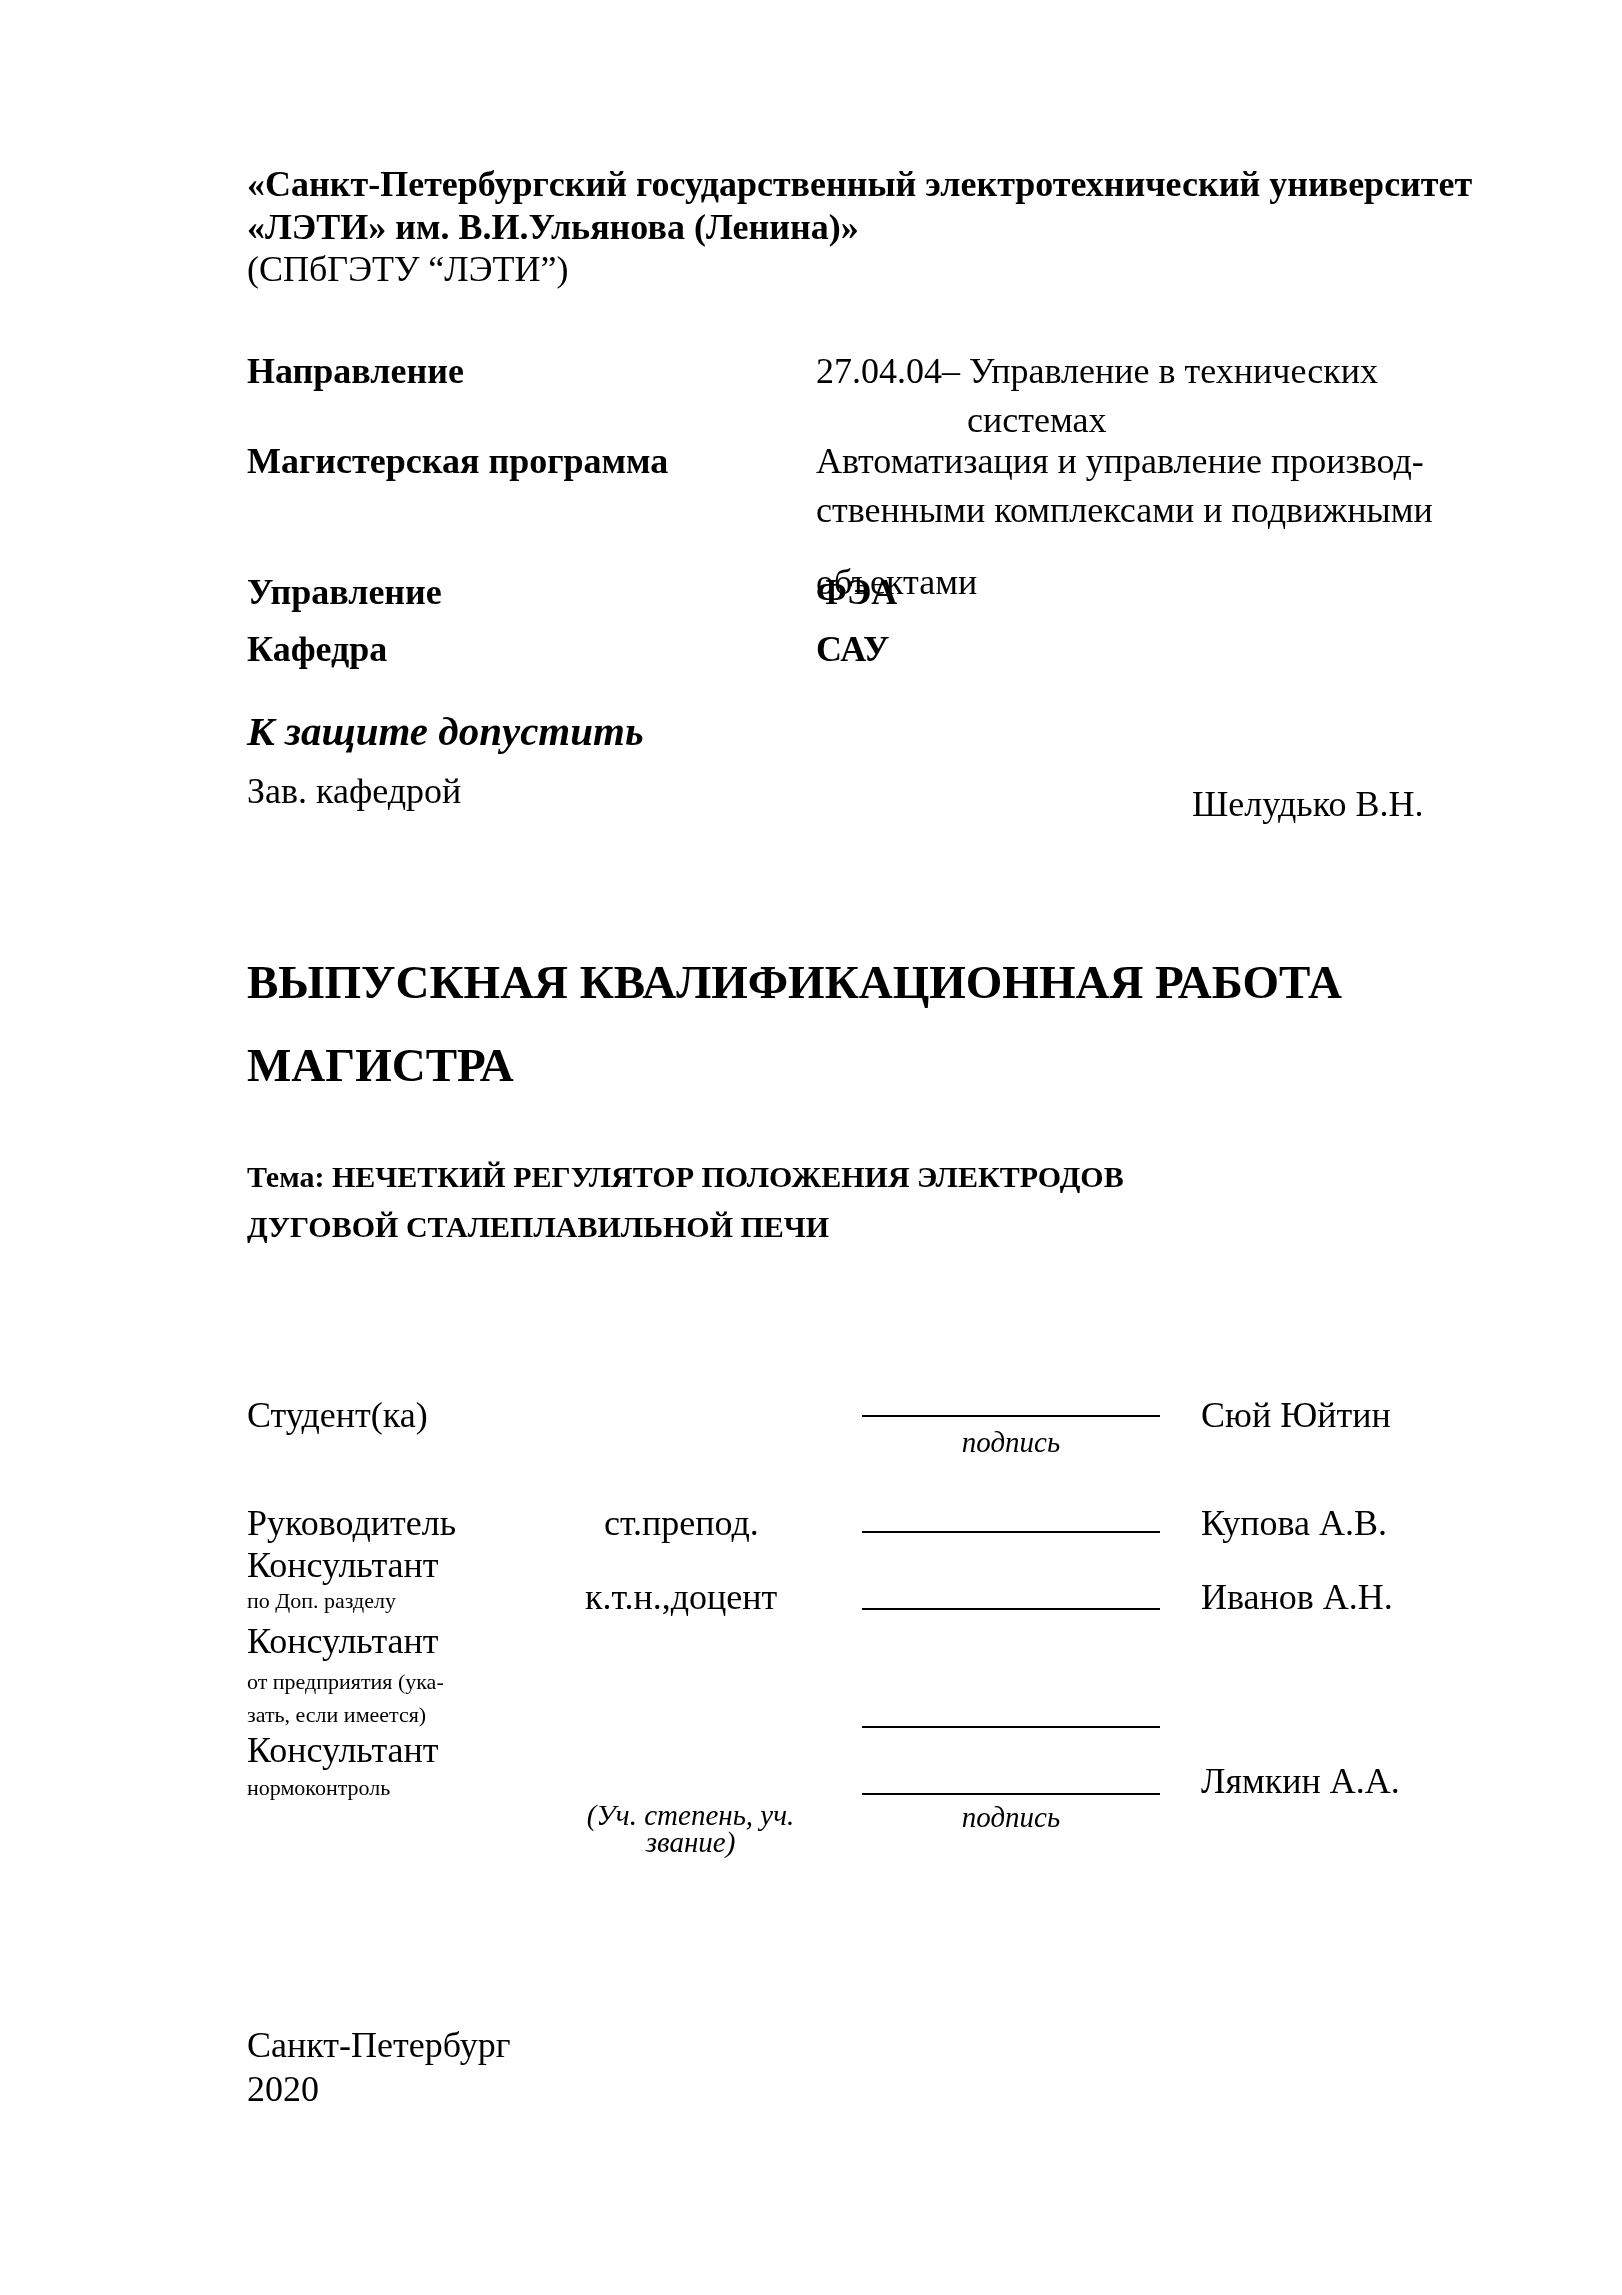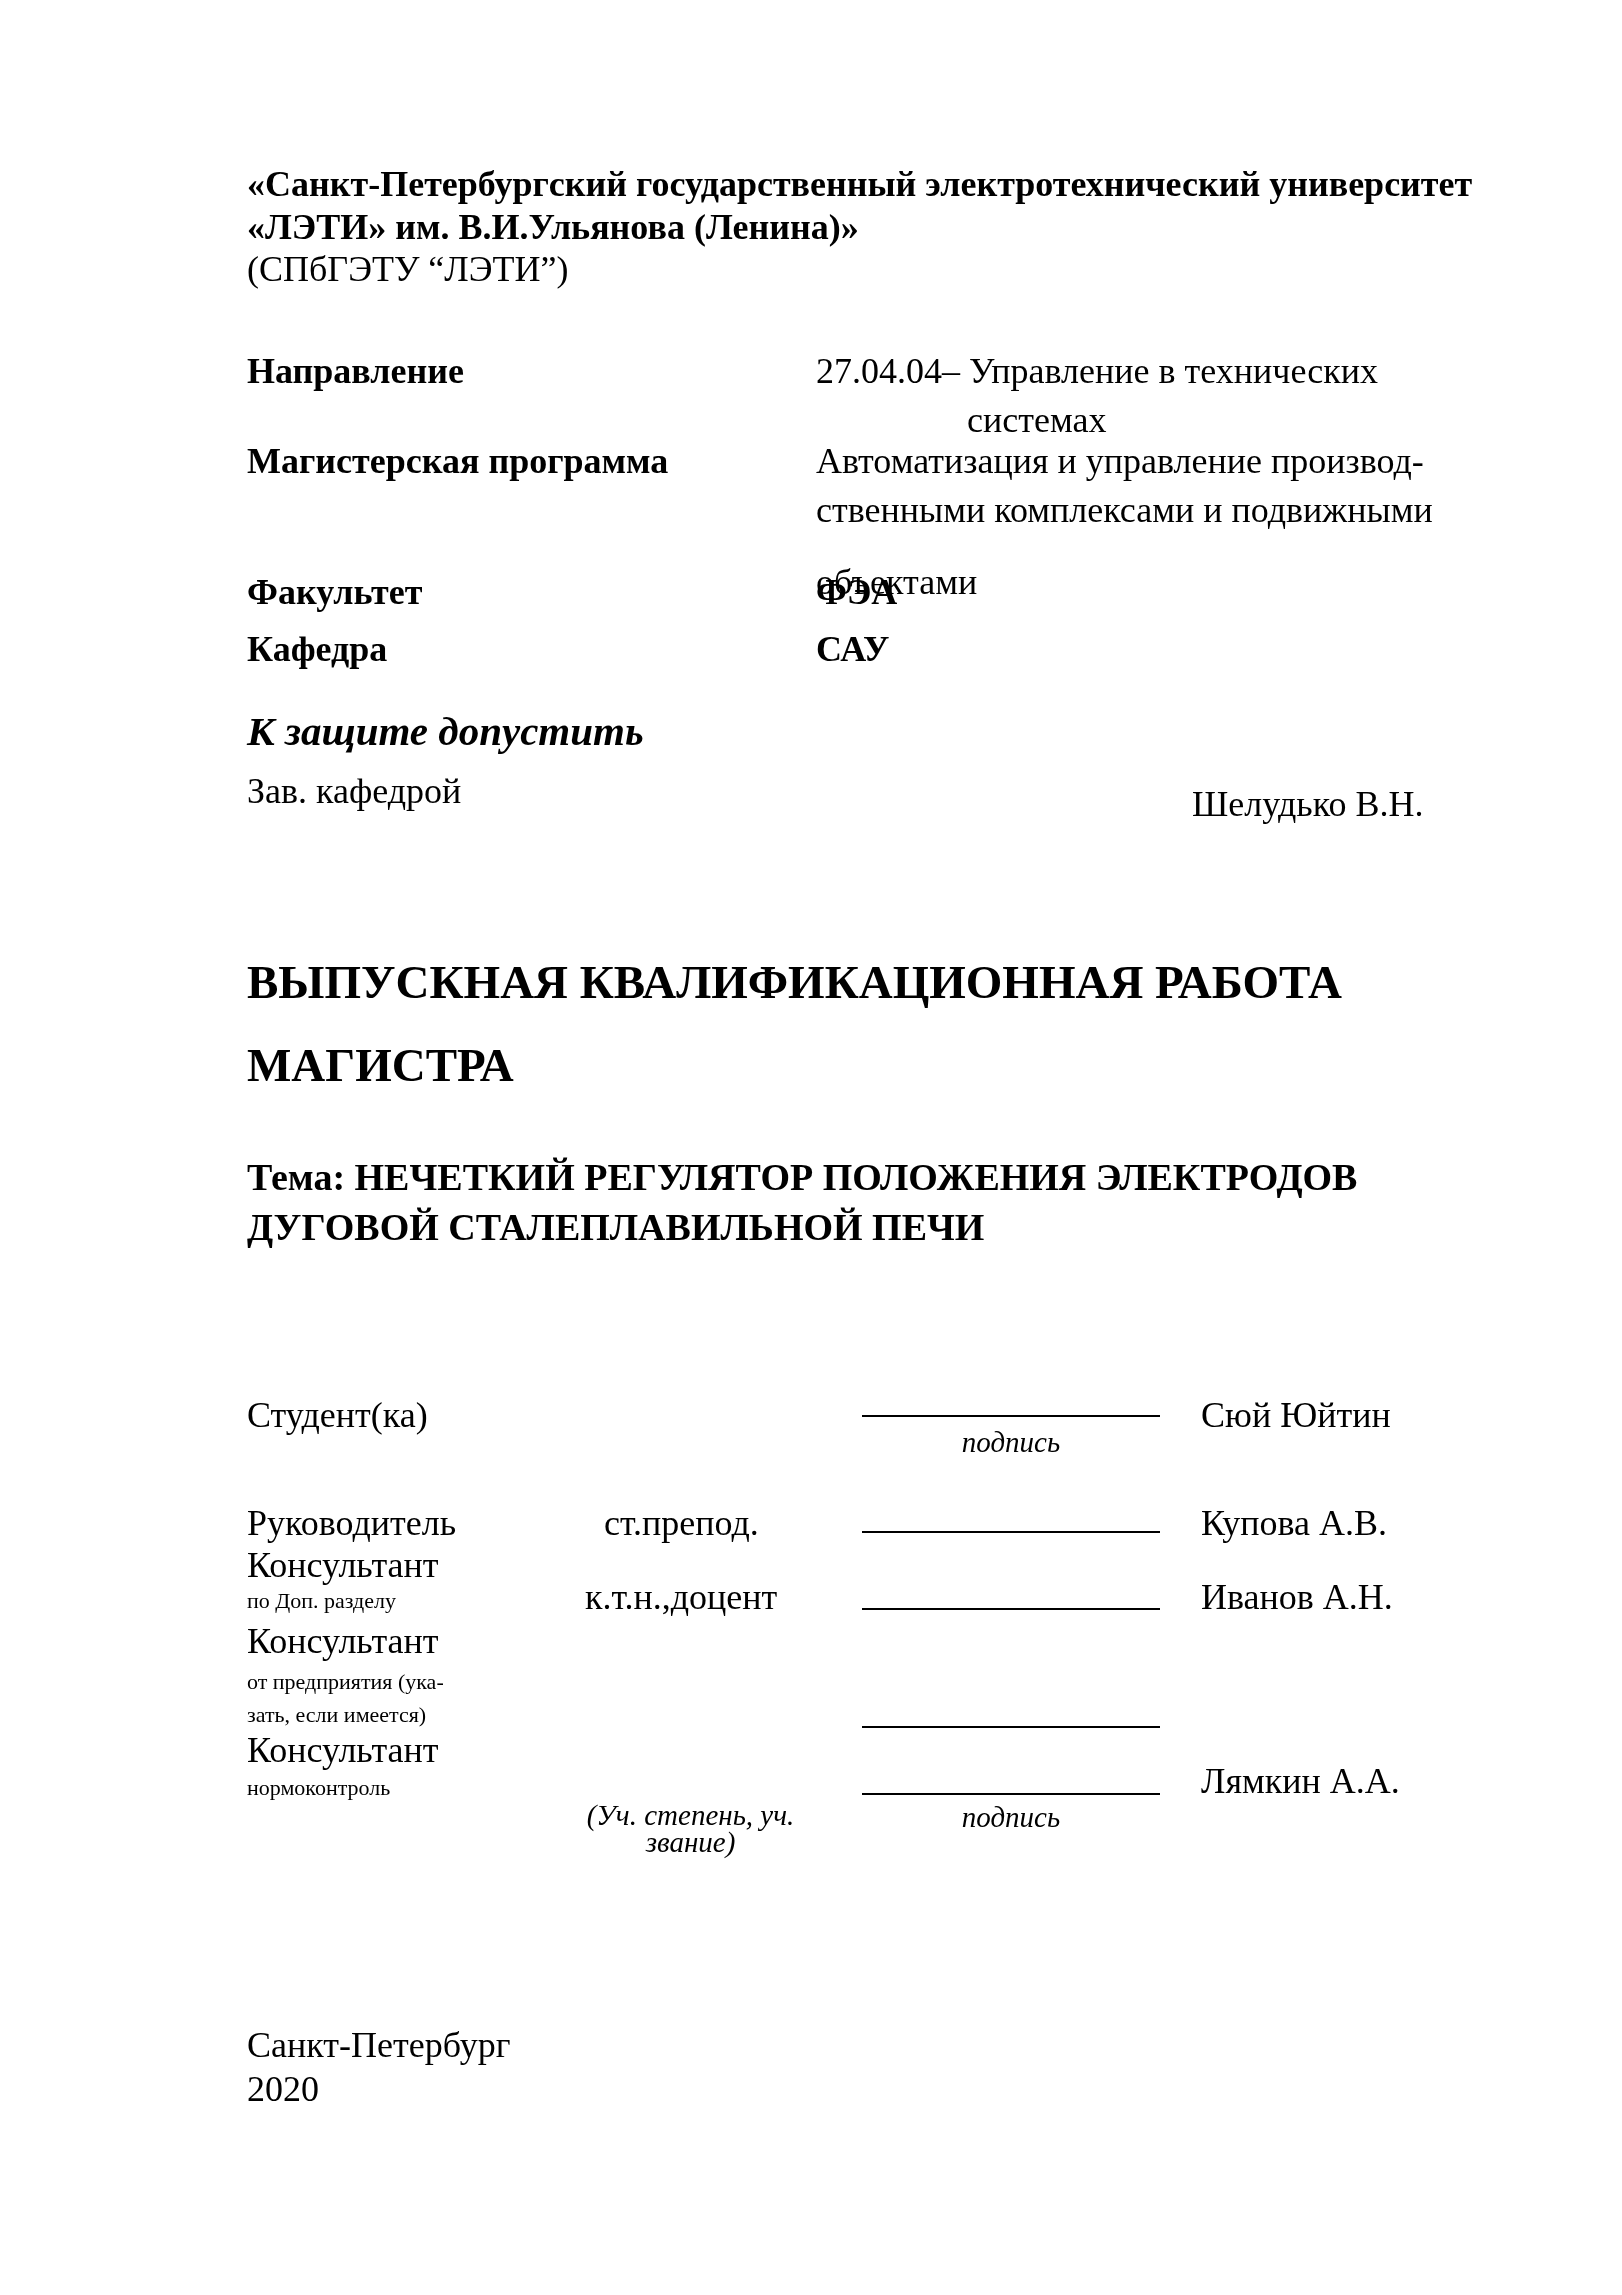--- a/index.html
+++ b/index.html
@@ -17,21 +17,21 @@
     overflow: hidden;
   }
   .abs {
     position: absolute;
     white-space: nowrap;
   }
   .b { font-weight: bold; }
   .t46 { font-size: 36px; line-height: 42px; }
   .t38 { font-size: 22px; line-height: 36px; }
   .title-text { font-size: 47px; line-height: 52px; font-weight: bold; }
-  .theme-text { font-size: 38px; line-height: 46px; font-weight: bold; }
+  .theme-text { font-size: 30px; line-height: 46px; font-weight: bold; }
   .admit-text { font-size: 41px; line-height: 47px; font-weight: bold; font-style: italic; }
   .caption-text { font-size: 29px; line-height: 27px; font-style: italic; }
   .center-col {
     left: 247px;
     width: 1295px;
     text-align: left;
   }
   .sig-line {
     position: absolute;
     left: 862px;
@@ -66,21 +66,21 @@
   <section>
     <div class="abs t46 b" style="left:247px; top:350px">Направление</div>
     <div class="abs t46" style="left:816px; top:350px">27.04.04– Управление в технических</div>
     <div class="abs t46" style="left:967px; top:399px">системах</div>
 
     <div class="abs t46 b" style="left:247px; top:440px">Магистерская программа</div>
     <div class="abs t46" style="left:816px; top:440px">Автоматизация и управление производ-</div>
     <div class="abs t46" style="left:816px; top:489px">ственными комплексами и подвижными</div>
     <div class="abs t46" style="left:816px; top:561px">объектами</div>
 
-    <div class="abs t46 b" style="left:247px; top:571px">Факультет</div>
+    <div class="abs t46 b" style="left:247px; top:571px">Управление</div>
     <div class="abs t46 b" style="left:816px; top:571px">ФЭА</div>
 
     <div class="abs t46 b" style="left:247px; top:628px">Кафедра</div>
     <div class="abs t46 b" style="left:816px; top:628px">САУ</div>
   </section>
 
   <section>
     <div class="abs admit-text" style="left:247px; top:708px">К защите допустить</div>
     <div class="abs t46" style="left:247px; top:770px">Зав. кафедрой</div>
     <div class="abs t46" style="left:1192px; top:783px">Шелудько В.Н.</div>

